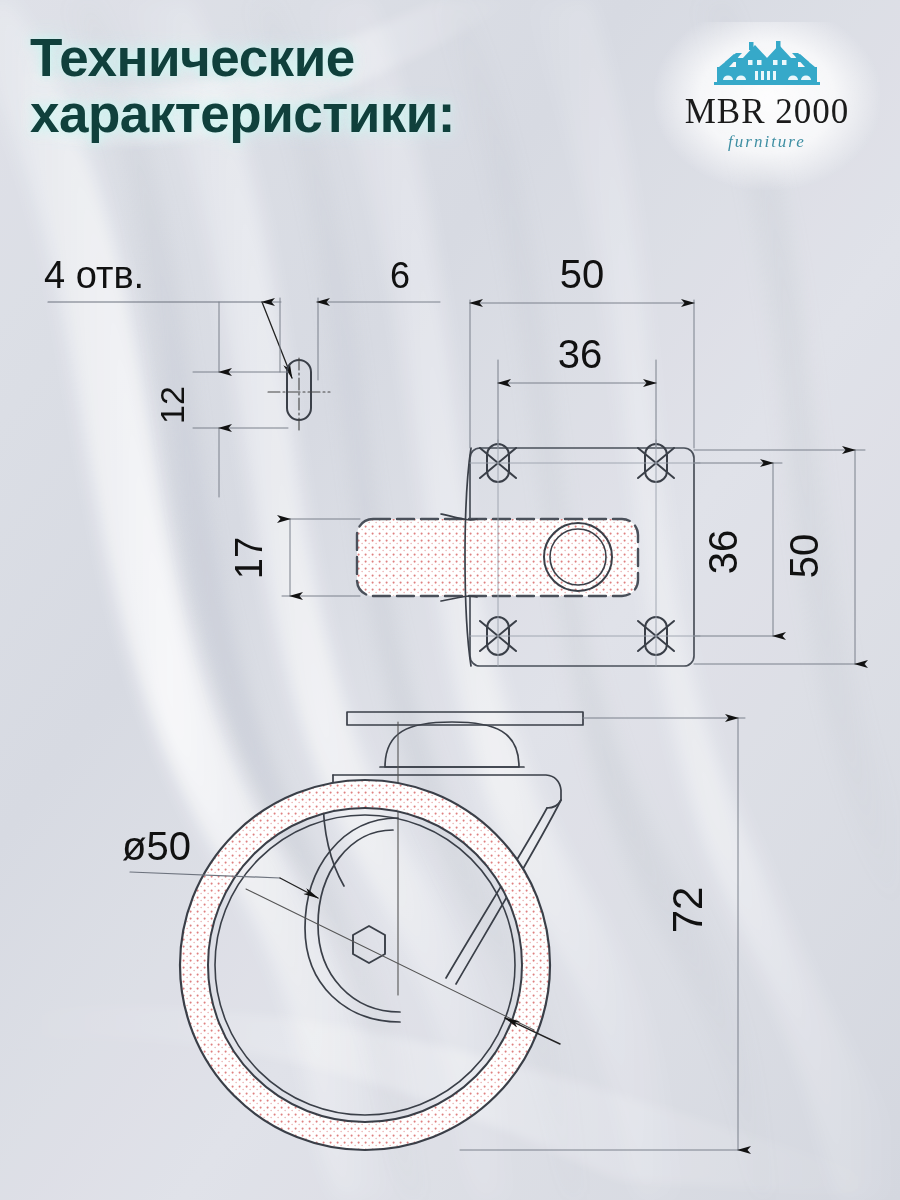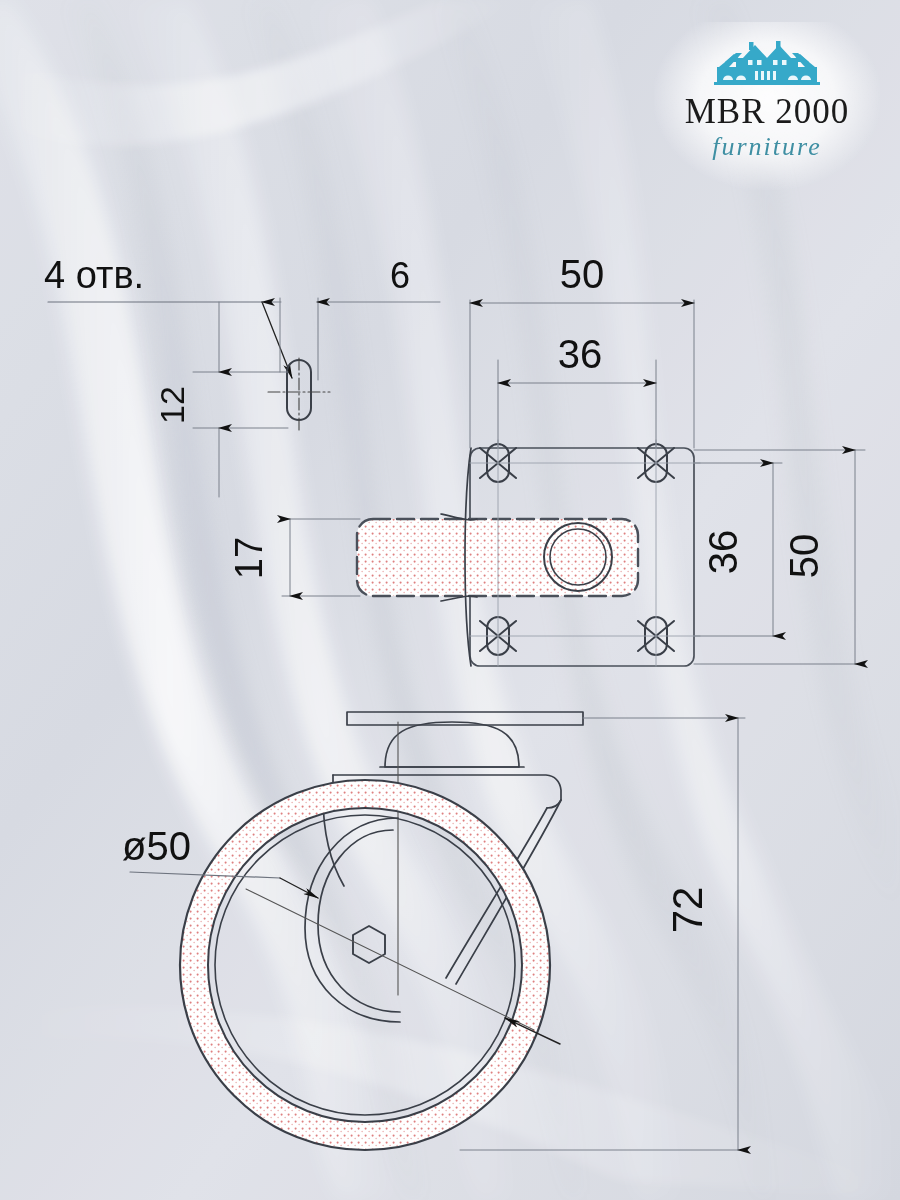--- a/index.html
+++ b/index.html
@@ -37,21 +37,21 @@
     background:radial-gradient(ellipse at 50% 45%,rgba(255,255,255,.95) 0%,rgba(255,255,255,.75) 42%,rgba(255,255,255,0) 72%);
     z-index:-1;
   }
   .logo-icon{height:52px;display:flex;align-items:flex-end;justify-content:center;}
   .logo-name{
     font-family:"Liberation Serif", serif;
     font-size:35px;color:#1b1b1b;letter-spacing:1px;margin-top:5px;line-height:38px;
   }
   .logo-sub{
     font-family:"Liberation Serif", serif;
-    font-style:italic;font-size:26px;color:#3f8fa3;letter-spacing:2px;margin-top:1px;
+    font-style:italic;font-size:17px;color:#3f8fa3;letter-spacing:2px;margin-top:1px;
   }
 
   
   #drawing{position:absolute;left:0;top:0;width:900px;height:1200px;}
   text.dim{
     font-family:"Liberation Sans", sans-serif;
     fill:#111;
   }
 </style>
 </head>
@@ -102,20 +102,24 @@
   <g filter="url(#soft)" opacity="0.5">
     <path d="M 0 60 C 180 120 300 60 440 0 L 520 0 C 340 100 180 180 0 130 Z" fill="url(#streak)"></path>
     <path d="M 0 1050 C 200 1010 420 1090 620 1180 L 900 1200 L 900 1180 C 640 1110 360 980 0 1010 Z" fill="url(#streak)" opacity="0.6"></path>
   </g>
 
   <rect width="900" height="1200" fill="#ffffff" opacity="0.06"></rect>
 </svg>
 
 <div id="content">
 
+  <div class="title-block">
+    <div class="title-line">Технические</div>
+    <div class="title-line">характеристики:</div>
+  </div>
 
   <div class="logo">
     <div class="logo-glow"></div>
     <div class="logo-icon">
       <svg width="110" height="50" viewBox="0 0 220 100">
         <g fill="#36a9c9">
 
           <rect x="74" y="8" width="9" height="16"></rect>
           <rect x="128" y="6" width="9" height="18"></rect>
 

